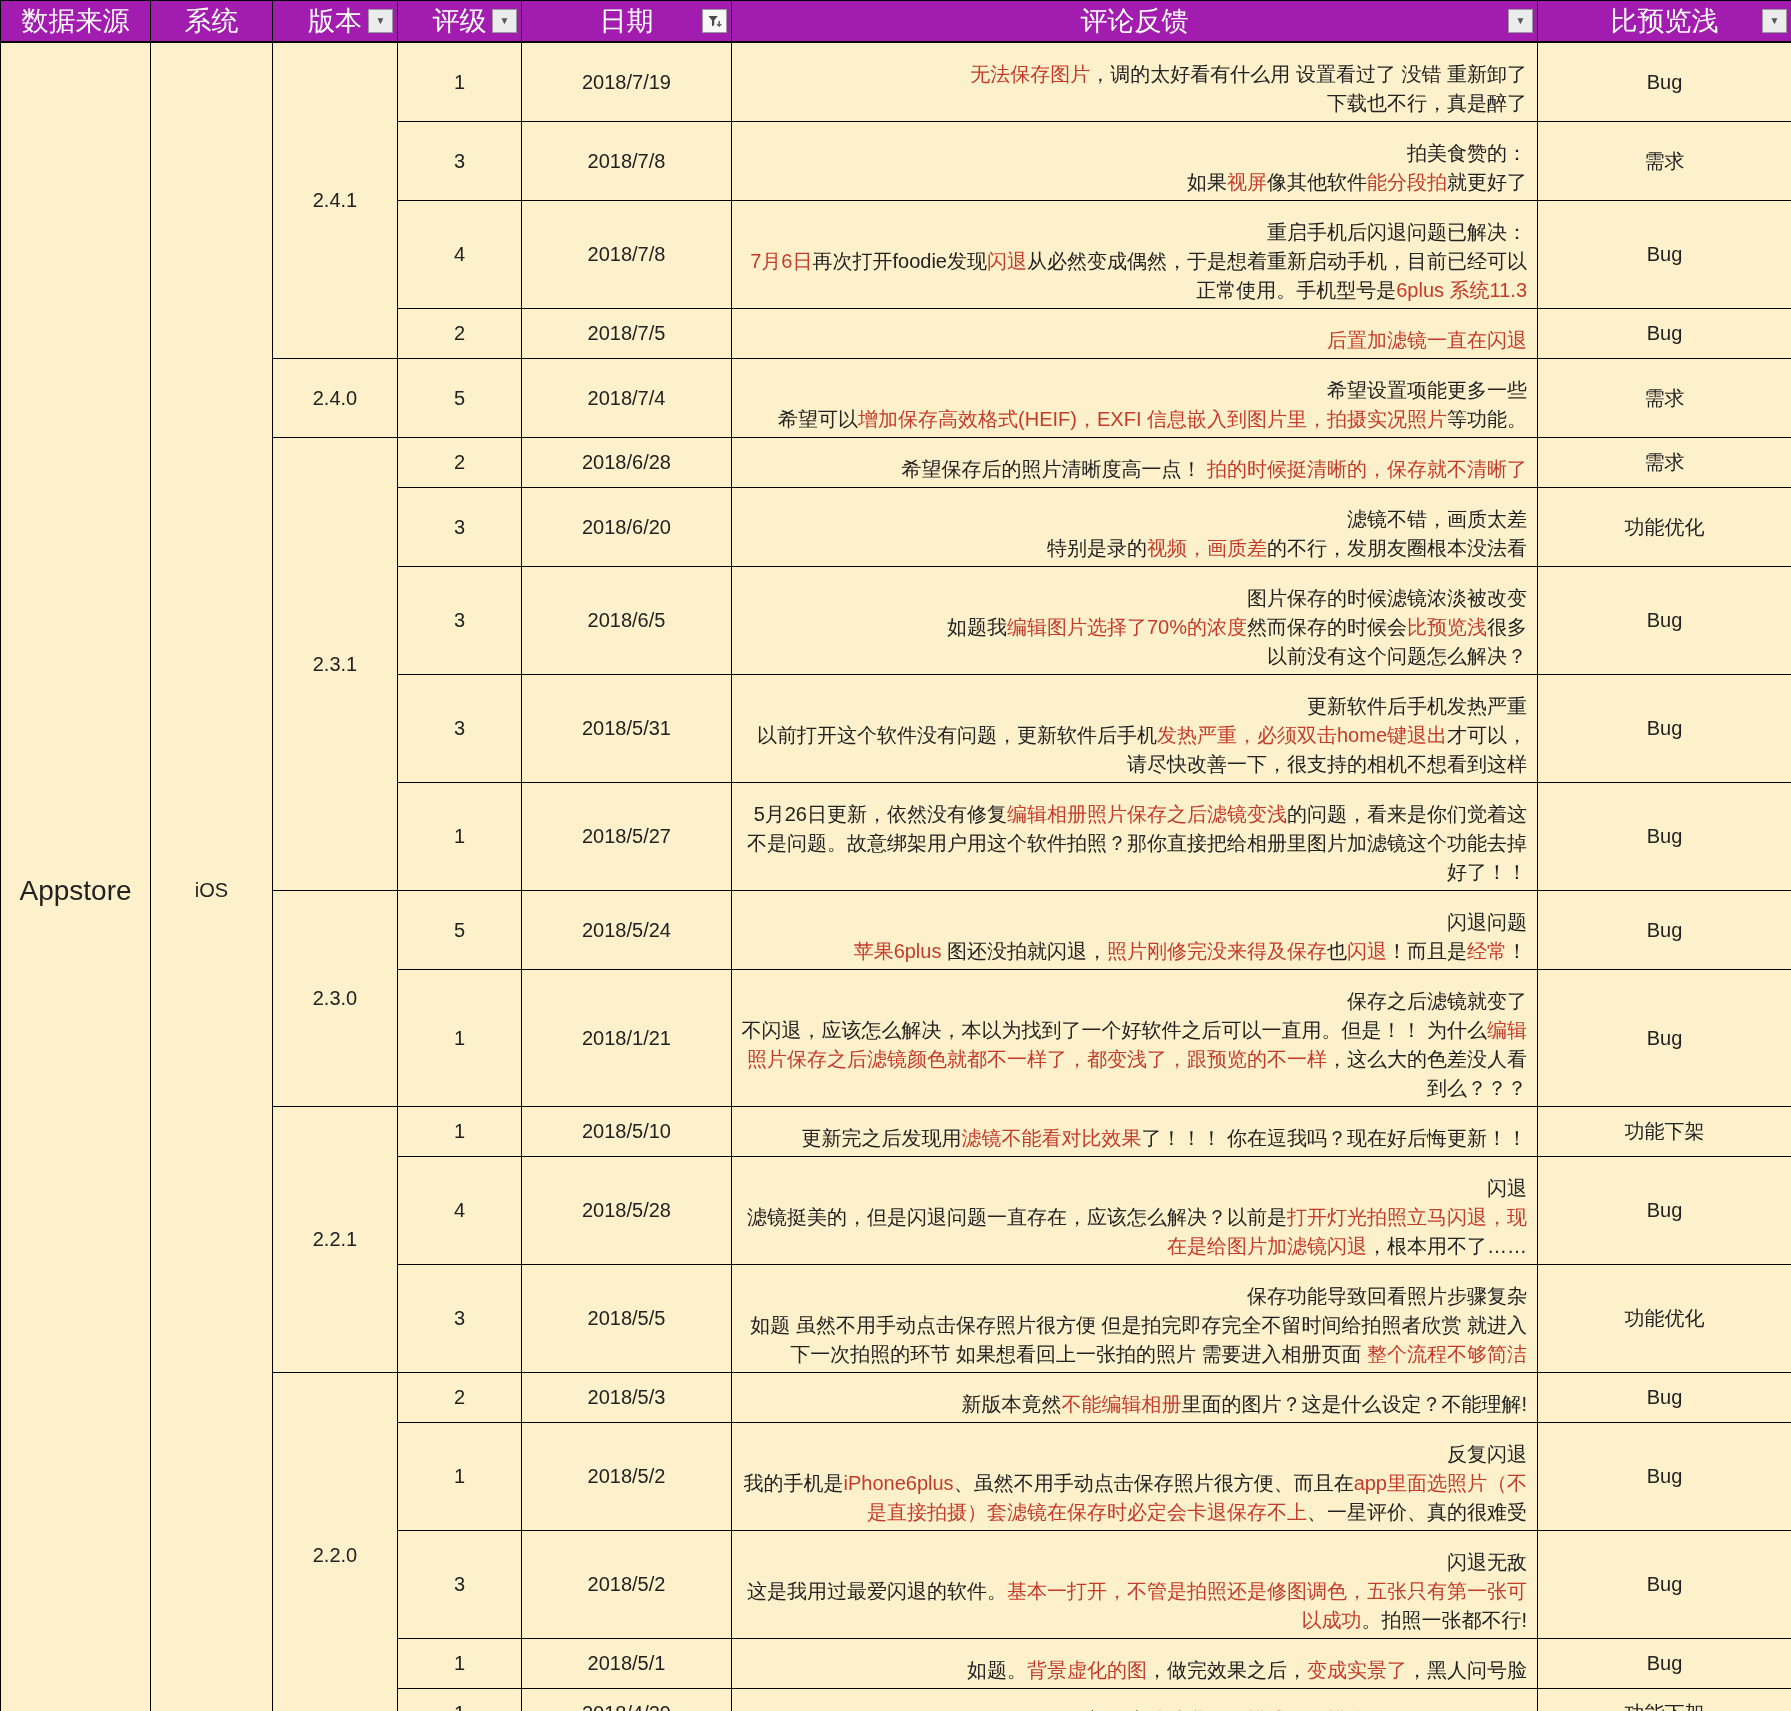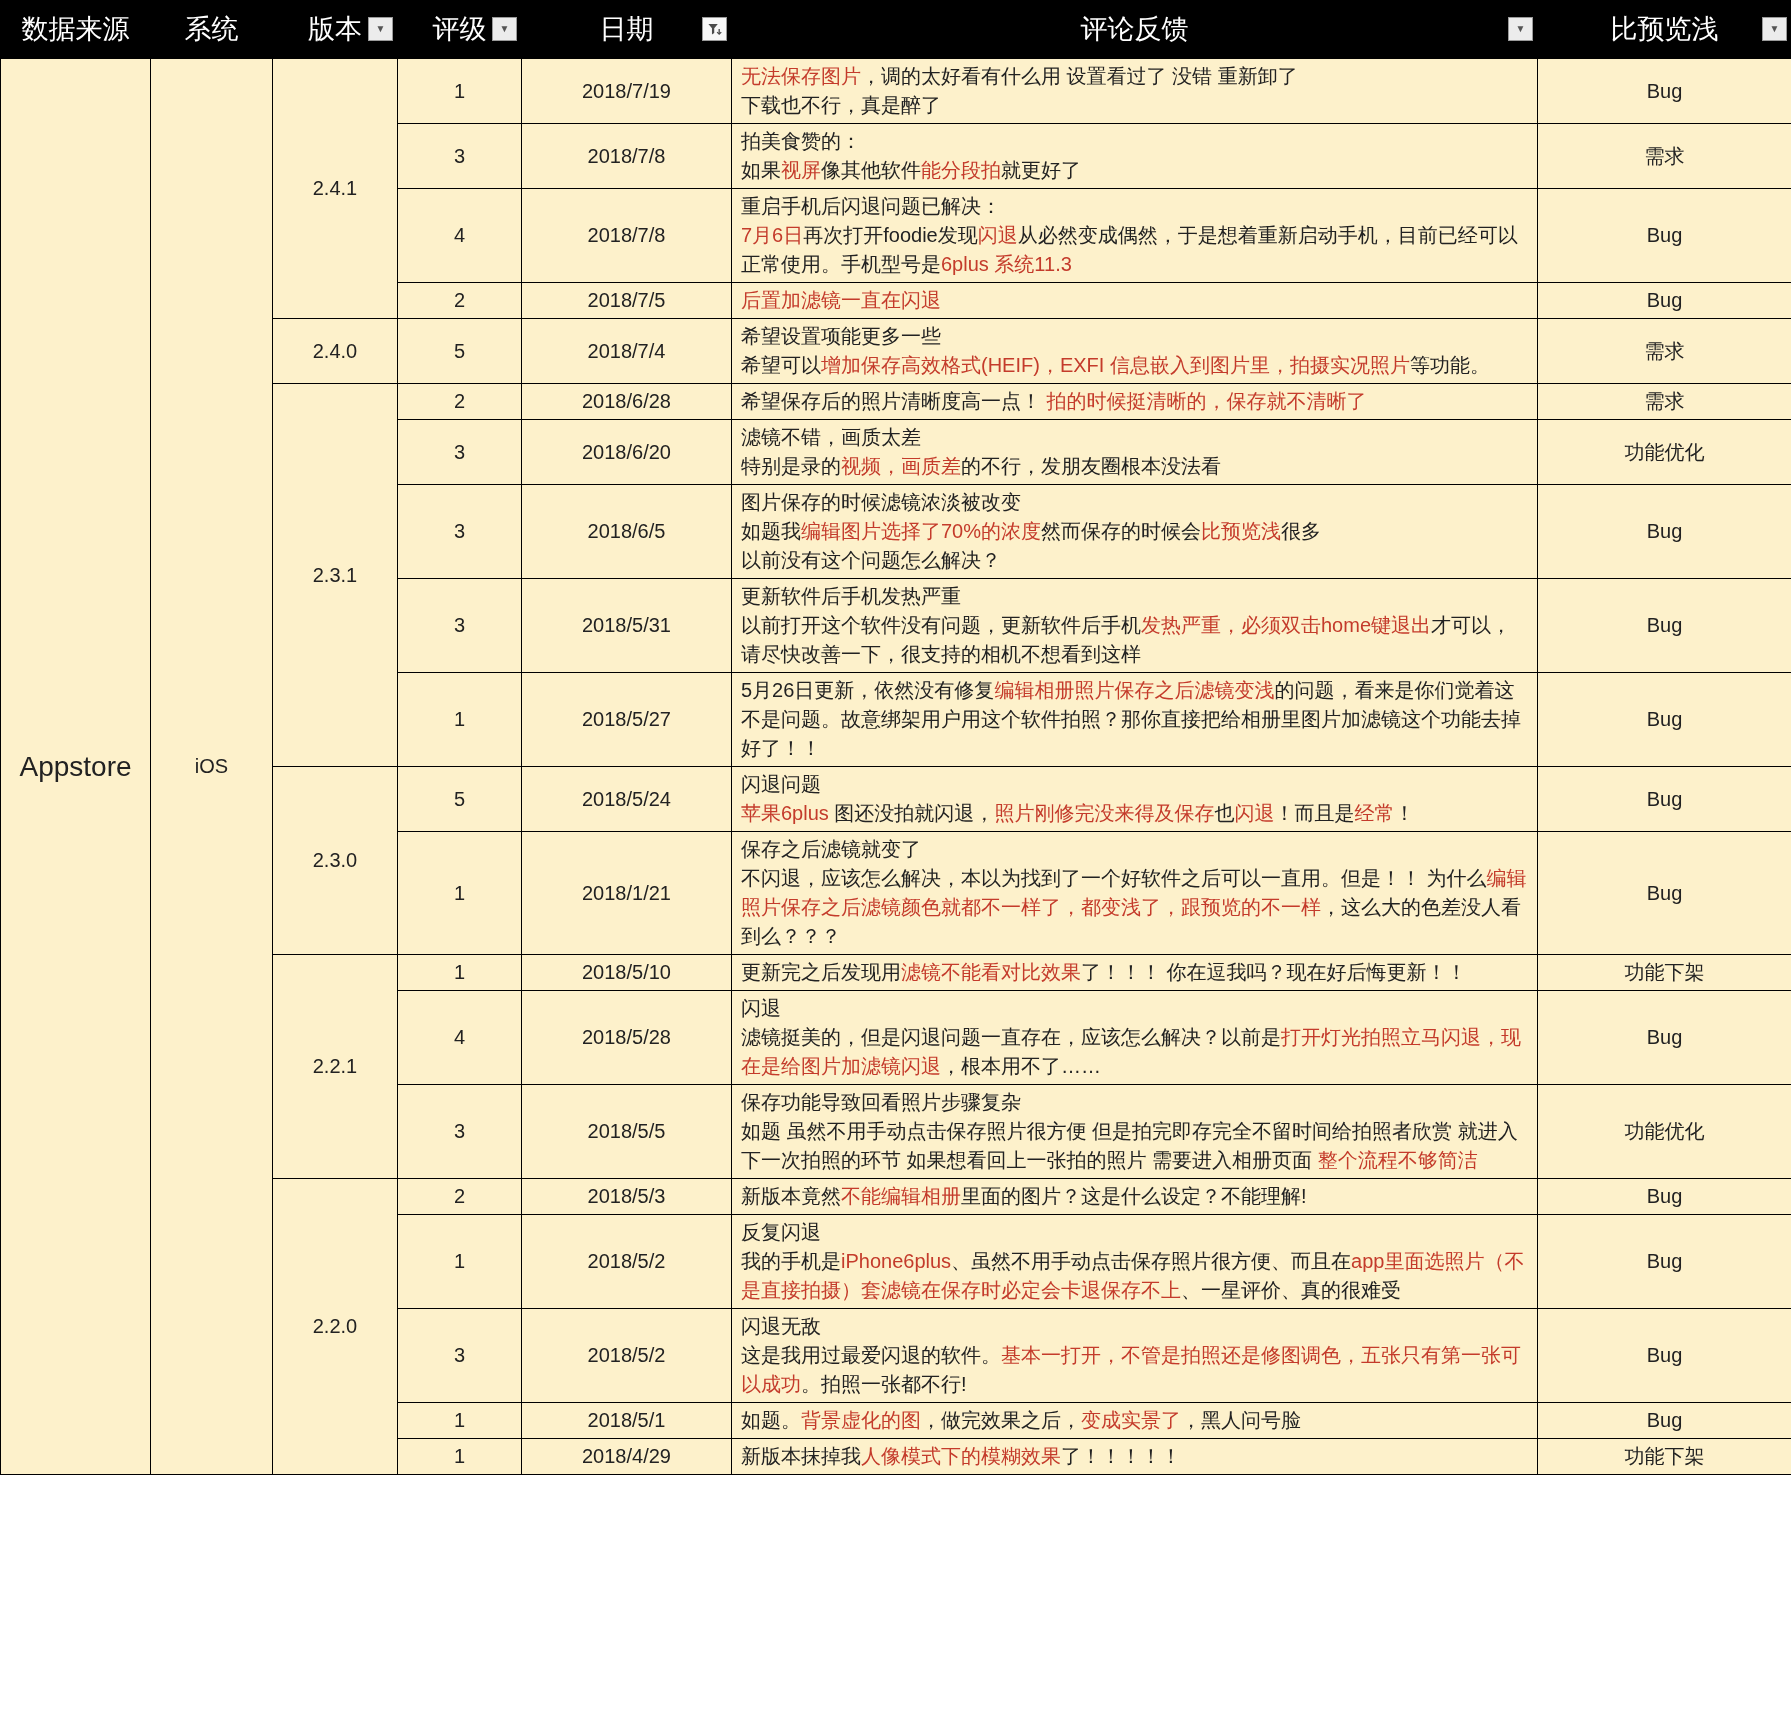--- a/index.html
+++ b/index.html
@@ -1,27 +1,27 @@
 <!DOCTYPE html>
 <html><head>
 <meta charset="utf-8">
 <style>
   html,body{margin:0;padding:0;background:#fff;}
   body{width:1791px;font-family:"Liberation Sans","DejaVu Sans",sans-serif;}
   table{border-collapse:collapse;table-layout:fixed;width:1791px;}
   td,th{border:1px solid #000;}
   thead th{
-    background:#000000;color:#fff;font-weight:normal;
+    background:#a21caf;color:#fff;font-weight:normal;
     font-size:27px;height:40px;position:relative;
-    border-bottom:2px solid #000;text-align:center;padding:8px;
+    border-bottom:2px solid #000;text-align:center;padding:0;
   }
   tbody td{background:#FDF1CB;color:#222;font-size:20px;vertical-align:middle;}
   .c-source,.c-system,.c-version,.c-rating,.c-date,.c-category{text-align:center;padding:2px 4px;}
   .c-source{font-size:28px;}
-  .c-review{text-align:left;padding:3px 10px 3px 9px;line-height:29px;white-space:pre-wrap;word-break:break-all;}
+  .c-review{text-align:right;padding:17px 10px 3px 9px;line-height:29px;white-space:pre-wrap;word-break:break-all;}
   .c-review .red{color:#C43B2B;}
   .c-rating,.c-date{font-size:20px;}
   .filter-btn{
     position:absolute;right:4px;top:50%;transform:translateY(-50%);
     width:25px;height:24px;background:#ececec;border:1px solid #9a9a9a;
     display:flex;align-items:center;justify-content:center;
     color:#555;font-size:12px;padding:0;cursor:pointer;line-height:1;
   }
   .filter-btn.sorted{background:#f7f7f7;}
   .filter-btn svg{display:block;}

